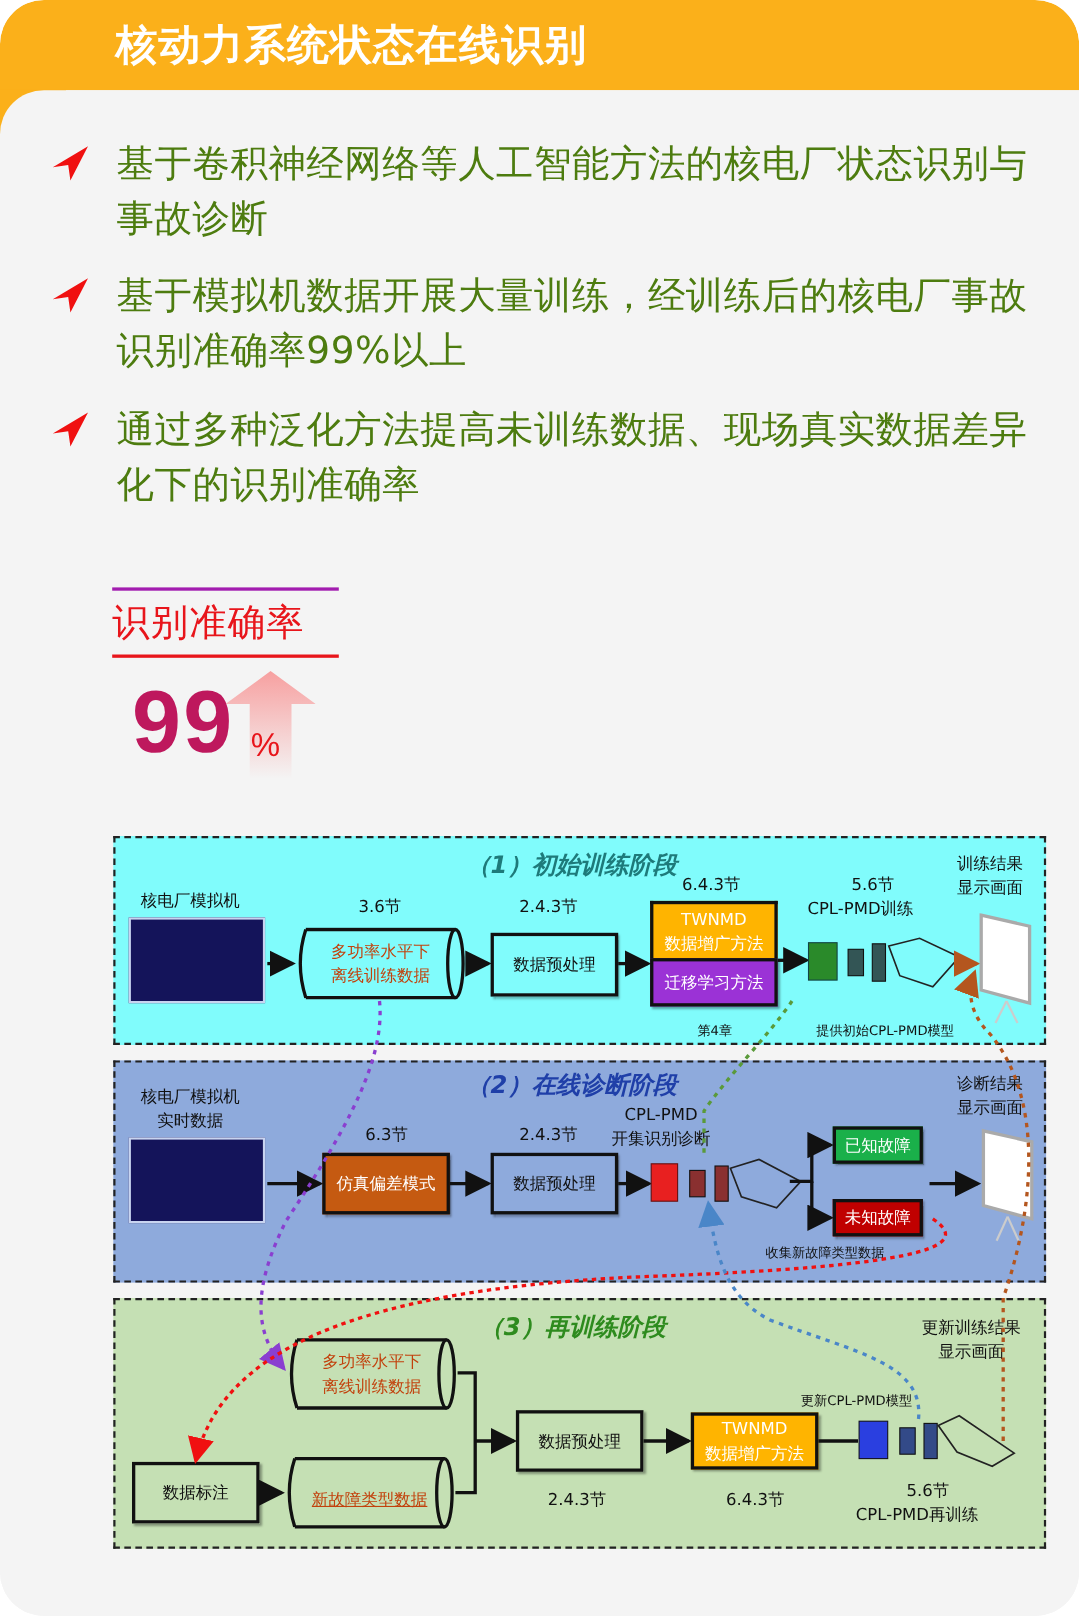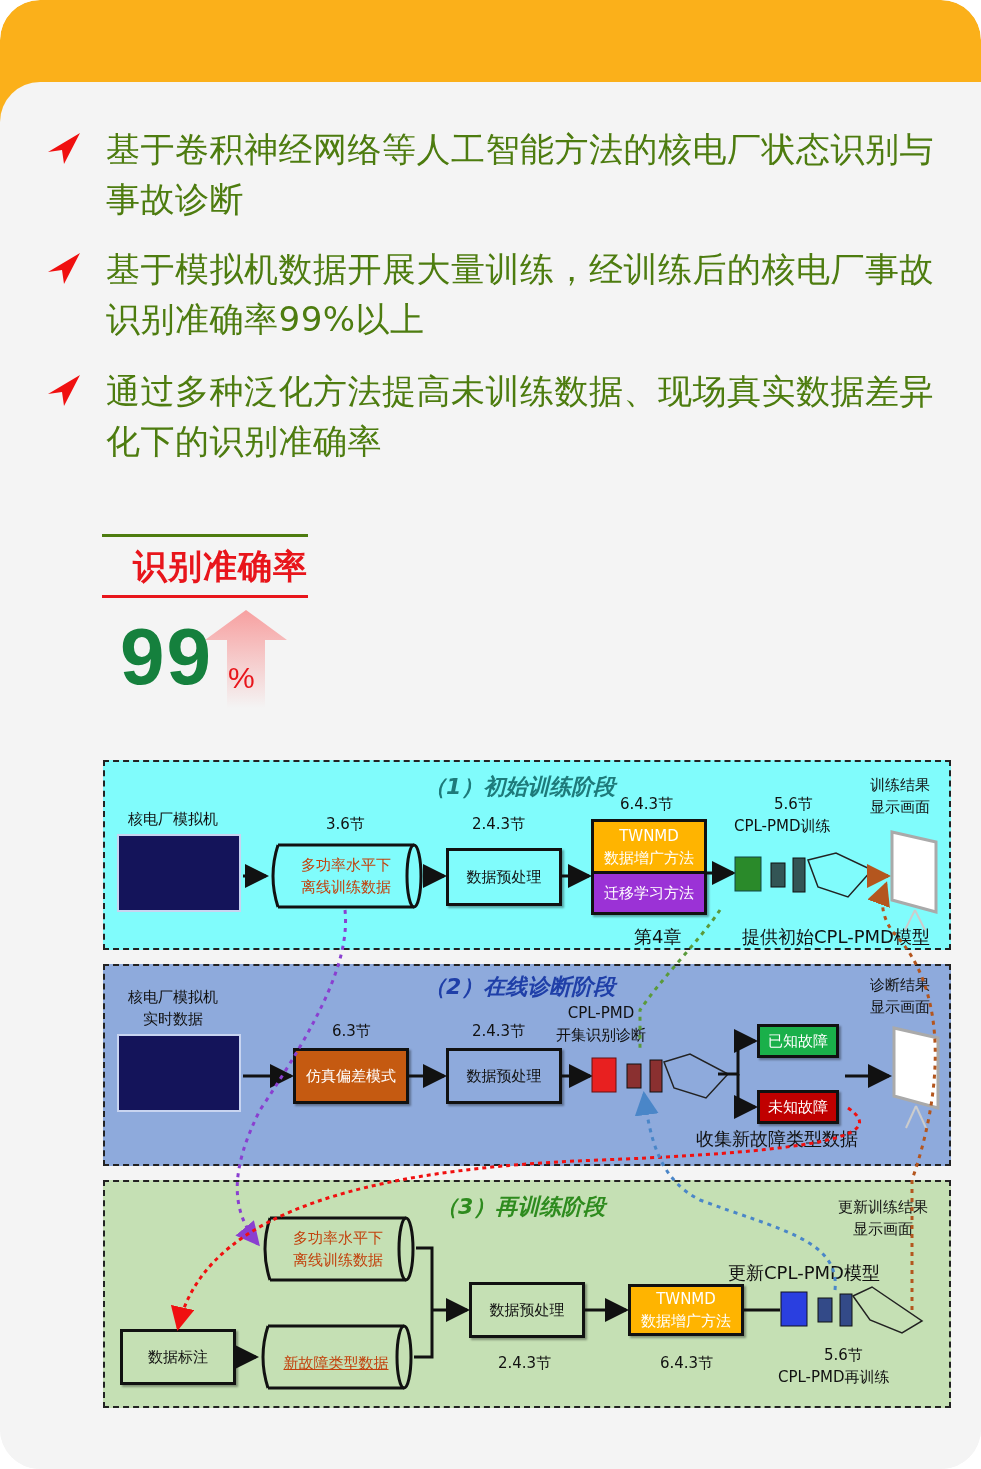--- a/index.html
+++ b/index.html
@@ -28,46 +28,46 @@
   }
   .bullet { position: absolute; left: 0; width: 981px; }
   .bullet .arrow { position: absolute; left: 46px; top: 10px; width: 36px; height: 36px; }
   .bullet .text {
     position: absolute; left: 106px; width: 840px; font-size: 34px; line-height: 50px;
     color: #4d7c0f; letter-spacing: 0.5px;
   }
 
   .acc-label {
     position: absolute; left: 102px; top: 534px; width: 206px; height: 64px;
-    border-top: 3px solid #4d7c0f; border-bottom: 3px solid #e8151b;
-    color: #e8151b; font-size: 34px; font-weight: bold; text-align: right; line-height: 58px;
+    border-top: 3px solid #a21caf; border-bottom: 3px solid #e8151b;
+    color: #e8151b; font-size: 34px; font-weight: normal; text-align: left; line-height: 58px;
     letter-spacing: 1px;
   }
   .acc-arrow { position: absolute; left: 205px; top: 610px; width: 82px; height: 98px; }
   .acc-value {
     position: absolute; left: 120px; top: 612px; font-size: 80px; font-weight: bold;
-    color: #15803d; font-family: "Liberation Sans", sans-serif; line-height: 90px; letter-spacing: 2px;
+    color: #be185d; font-family: "Liberation Sans", sans-serif; line-height: 90px; letter-spacing: 2px;
   }
   .acc-unit {
     position: absolute; left: 228px; top: 660px; font-size: 30px; color: #e8151b; line-height: 36px;
     font-family: "Liberation Sans", sans-serif;
   }
 
   .diagram { position: absolute; left: 0; top: 0; width: 981px; height: 1469px; }
   .stage {
     position: absolute; border: 2px dashed #222; 
   }
   .stage-title {
     position: absolute; font-size: 22px; font-weight: bold; white-space: nowrap; font-style: italic;
   }
   .lbl {
     position: absolute; font-size: 15px; color: #111; white-space: nowrap; text-align: center;
     line-height: 22px;
   }
-  .lbl.small { font-size: 18px; }
+  .lbl.small { font-size: 12px; }
   .box {
     position: absolute; border: 3px solid #111; display: flex; align-items: center;
     justify-content: center; text-align: center; font-size: 15px; color: #111; line-height: 22px;
     box-shadow: 2px 2px 2px rgba(0,0,0,0.35);
   }
   .cyl {
     position: absolute; display: flex; align-items: center; justify-content: center;
     text-align: center; font-size: 15px; color: #c2410c; line-height: 22px;
   }
   .cyl svg { position: absolute; left: 0; top: 0; }
@@ -78,20 +78,21 @@
   }
   .overlay { position: absolute; left: 0; top: 0; pointer-events: none; }
 </style>
 </head>
 <body>
 
 <div class="card">
   <div class="header"></div>
   <div class="header-tail"></div>
   <div class="content-bg"></div>
+  <div class="title">核动力系统状态在线识别</div>
 
   <div class="bullet" style="top:120px;">
     <svg class="arrow" viewBox="0 0 36 36">
       <polygon points="34,3 2,22 16,20 18,34" fill="#f01010"></polygon>
     </svg>
     <div class="text" style="top:4px;">基于卷积神经网络等人工智能方法的核电厂状态识别与事故诊断</div>
   </div>
   <div class="bullet" style="top:240px;">
     <svg class="arrow" viewBox="0 0 36 36">
       <polygon points="34,3 2,22 16,20 18,34" fill="#f01010"></polygon>

